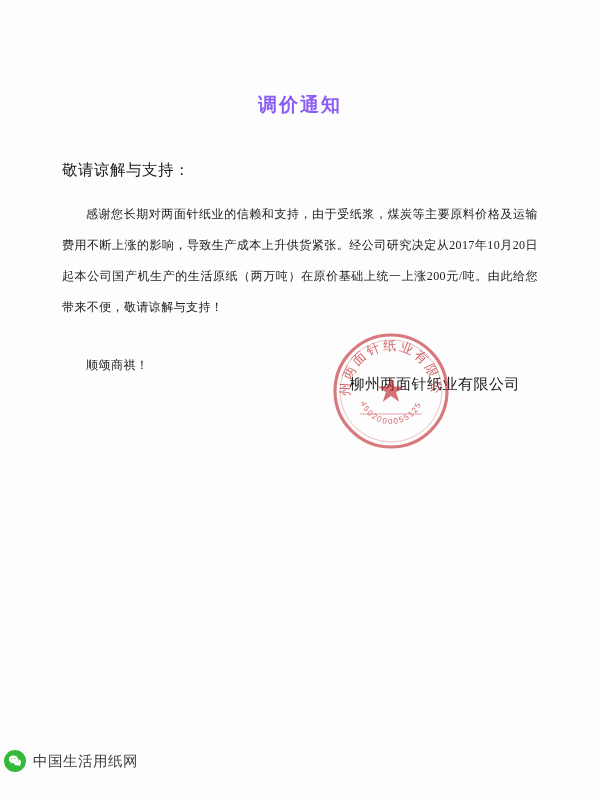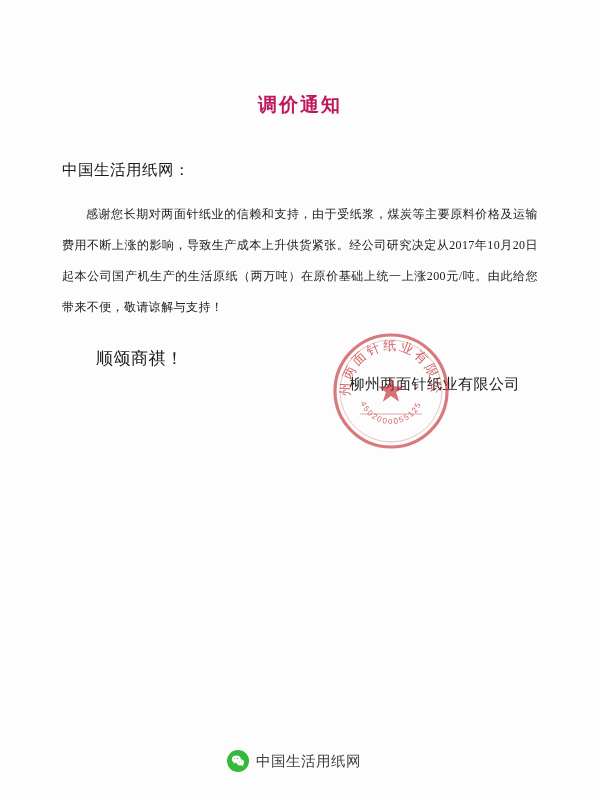--- a/index.html
+++ b/index.html
@@ -21,41 +21,41 @@
     inset: 0;
     background: #fdfdfd;
   }
 
   .doc-title {
     text-align: center;
     font-size: 19px;
     font-weight: 700;
     letter-spacing: 2px;
     margin-top: 92px;
-    color: #be185d;
+    color: #8b5cf6;
   }
 
   .salutation {
     margin: 42px 0 0 62px;
     font-size: 15.5px;
     letter-spacing: 0.5px;
   }
 
   .body-text {
     margin: 18px 62px 0 62px;
     font-size: 12px;
     line-height: 31px;
     text-align: justify;
     text-indent: 2em;
     letter-spacing: 0.4px;
   }
 
   .closing {
-    margin: 24px 62px 0 62px;
-    font-size: 17px;
+    margin: 34px 62px 0 62px;
+    font-size: 12px;
     text-indent: 2em;
     letter-spacing: 0.5px;
   }
 
   .sign-block {
     position: absolute;
     right: 80px;
     top: 370px;
     text-align: left;
     font-size: 15px;
@@ -81,21 +81,21 @@
   .seal svg { display: block; }
 
   .footer-bar {
     position: absolute;
     left: 4px;
     right: 0;
     bottom: 22px;
     height: 34px;
     display: flex;
     align-items: center;
-    justify-content: center;
+    justify-content: flex-start;
     padding-right: 16px;
     box-sizing: border-box;
   }
   .footer-logo {
     width: 22px;
     height: 22px;
     border-radius: 50%;
     background: #35b93a;
     display: inline-flex;
     align-items: center;
@@ -112,21 +112,21 @@
     white-space: nowrap;
   }
 </style>
 </head>
 <body>
 
 <div class="page">
 
   <div class="doc-title">调价通知</div>
 
-  <div class="salutation">中国生活用纸网：</div>
+  <div class="salutation">敬请谅解与支持：</div>
 
   <div class="body-text">感谢您长期对两面针纸业的信赖和支持，由于受纸浆，煤炭等主要原料价格及运输费用不断上涨的影响，导致生产成本上升供货紧张。经公司研究决定从2017年10月20日起本公司国产机生产的生活原纸（两万吨）在原价基础上统一上涨200元/吨。由此给您带来不便，敬请谅解与支持！</div>
 
   <div class="closing">顺颂商祺！</div>
 
   <div class="seal">
     <svg width="122" height="122" viewBox="0 0 122 122" aria-hidden="true">
       <defs>
         <path id="sealTopArc" d="M 20,61 A 41,41 0 0 1 102,61"></path>
         <path id="sealBotArc" d="M 28,61 A 33,33 0 0 0 94,61"></path>

